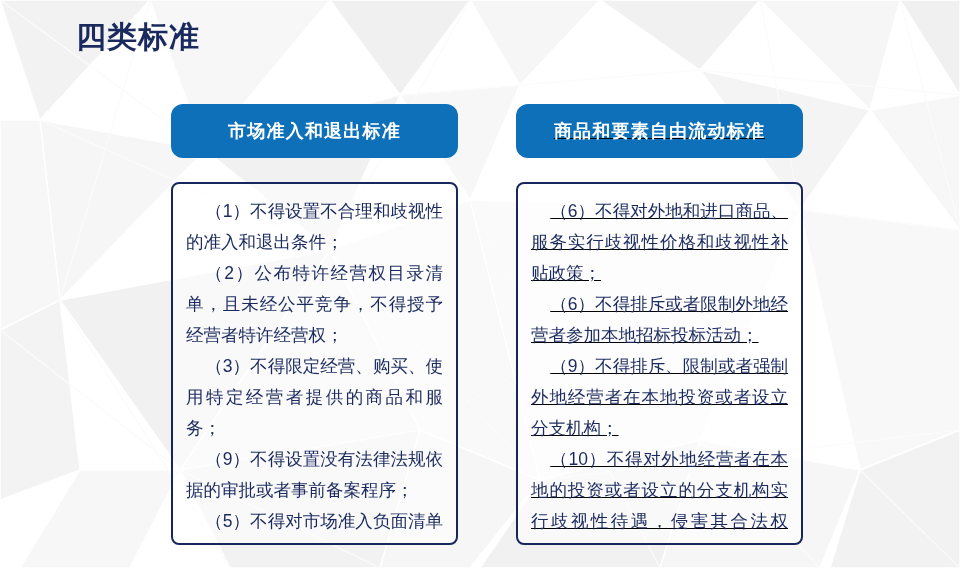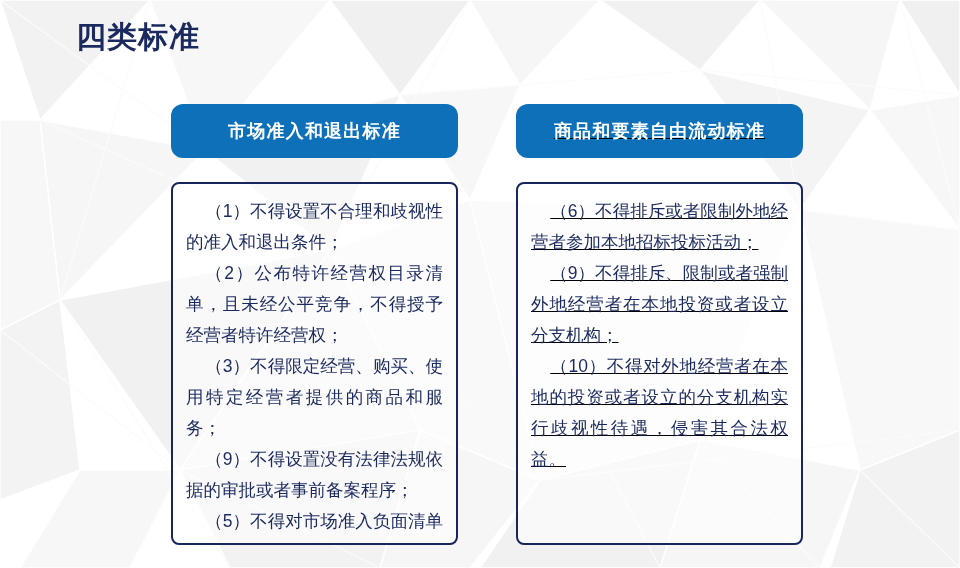--- a/index.html
+++ b/index.html
@@ -148,20 +148,21 @@
         <li class="clause">（9）不得设置没有法律法规依据的审批或者事前备案程序；</li>
         <li class="clause">（5）不得对市场准入负面清单以外的行业、领域、业务等设置审批程序。</li>
       </ul>
     </div>
   </div>
 
   <div class="column" id="column-right">
     <div class="col-header">商品和要素自由流动标准</div>
     <div class="col-body">
       <ul class="clause-list">
+        <li class="clause">（6）不得对外地和进口商品、服务实行歧视性价格和歧视性补贴政策；</li>
         <li class="clause">（6）不得排斥或者限制外地经营者参加本地招标投标活动；</li>
         <li class="clause">（9）不得排斥、限制或者强制外地经营者在本地投资或者设立分支机构；</li>
         <li class="clause">（10）不得对外地经营者在本地的投资或者设立的分支机构实行歧视性待遇，侵害其合法权益。</li>
       </ul>
     </div>
   </div>
 
 </div>
 
 </body></html>

